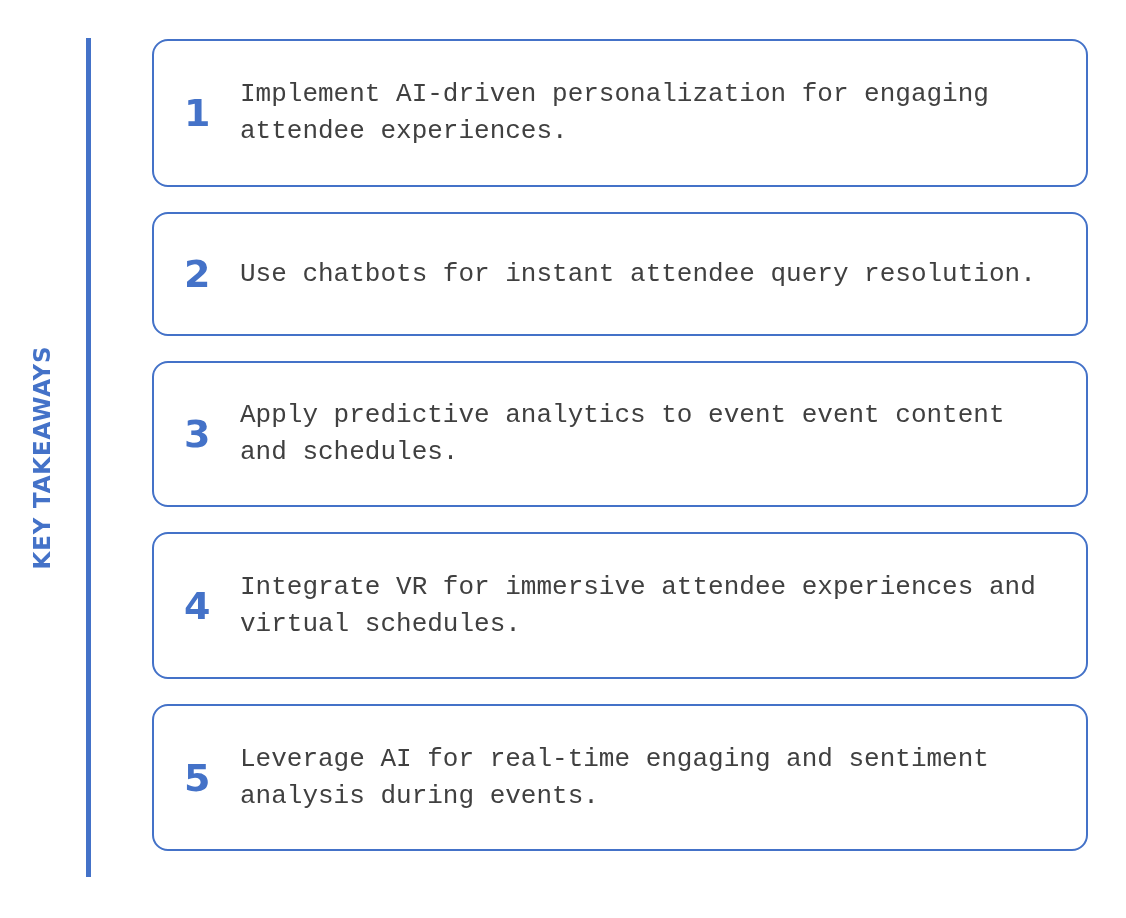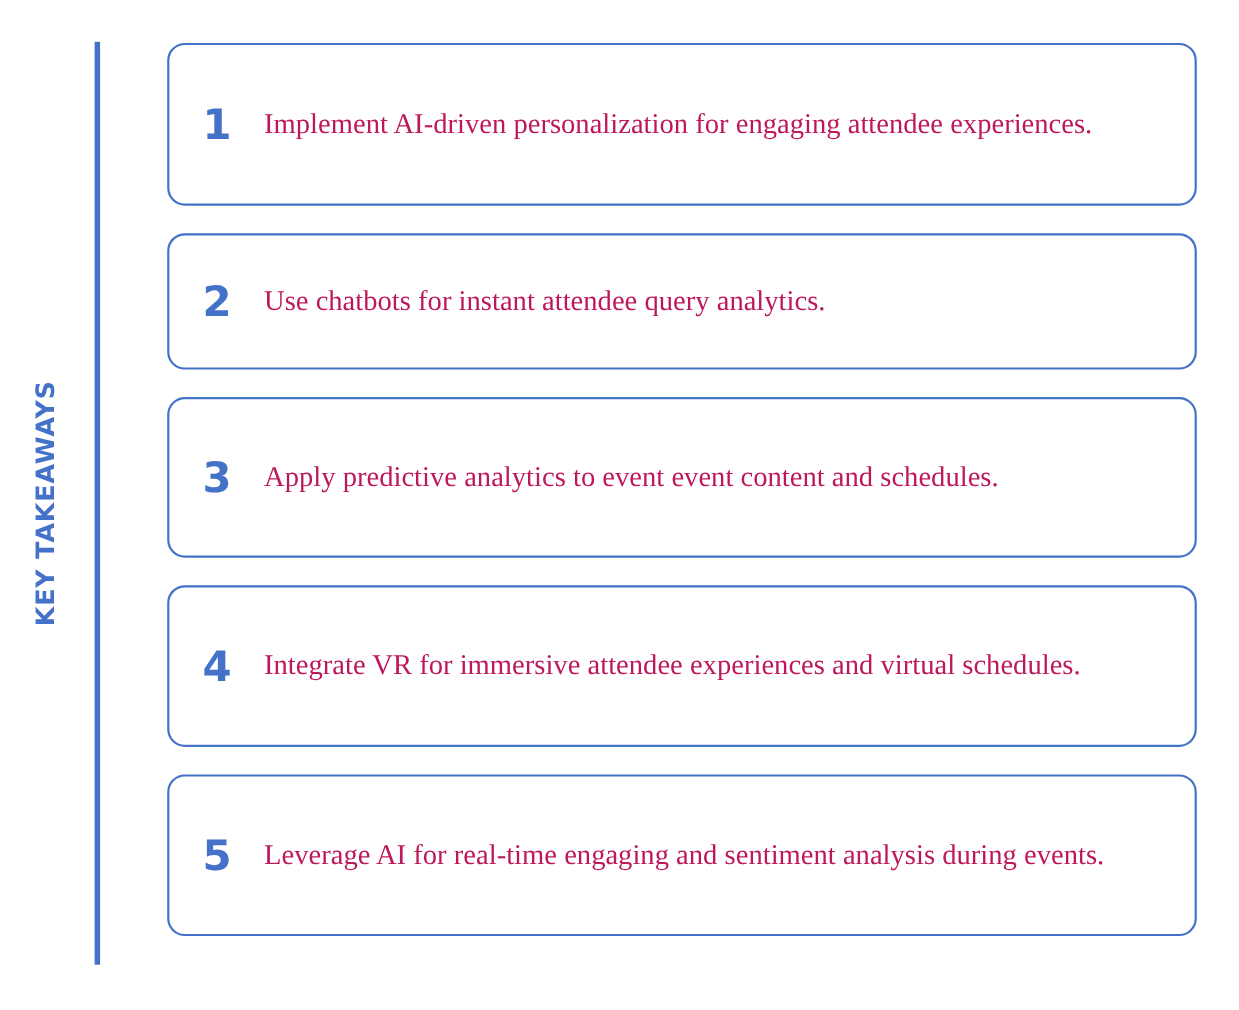--- a/index.html
+++ b/index.html
@@ -95,23 +95,23 @@
     color: #4472c8;
     text-align: left;
     line-height: 1;
     font-family: "DejaVu Sans", "Liberation Sans", sans-serif;
   }
 
   .card-text {
     flex: 1 1 auto;
     font-size: 26px;
     line-height: 1.42;
-    color: #be185d;
+    color: #404040;
     font-weight: 400;
-    font-family: Liberation Serif, serif;
+    font-family: Liberation Mono, monospace;
   }
 </style>
 </head>
 <body>
 
 <div id="infographic">
 
   <div class="left-rail">
     <div class="rail-label-wrap">
       <div class="rail-label">KEY TAKEAWAYS</div>
@@ -121,21 +121,21 @@
 
   <div class="cards">
 
     <div class="card card-1">
       <div class="card-number">1</div>
       <div class="card-text">Implement AI-driven personalization for engaging attendee experiences.</div>
     </div>
 
     <div class="card card-2">
       <div class="card-number">2</div>
-      <div class="card-text">Use chatbots for instant attendee query analytics.</div>
+      <div class="card-text">Use chatbots for instant attendee query resolution.</div>
     </div>
 
     <div class="card card-3">
       <div class="card-number">3</div>
       <div class="card-text">Apply predictive analytics to event event content and schedules.</div>
     </div>
 
     <div class="card card-4">
       <div class="card-number">4</div>
       <div class="card-text">Integrate VR for immersive attendee experiences and virtual schedules.</div>

